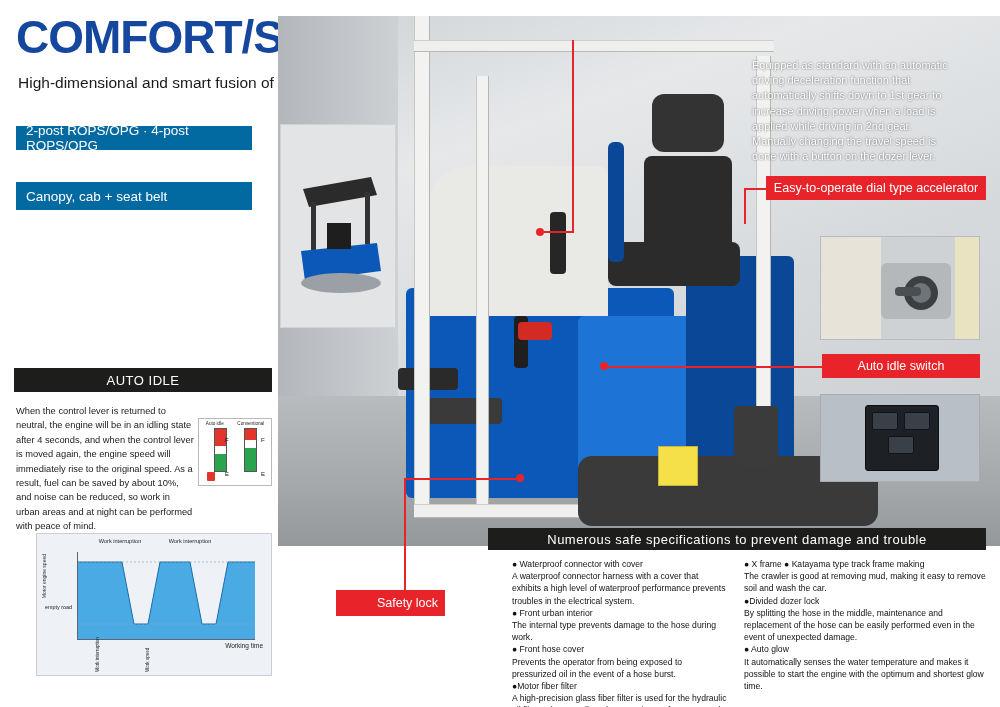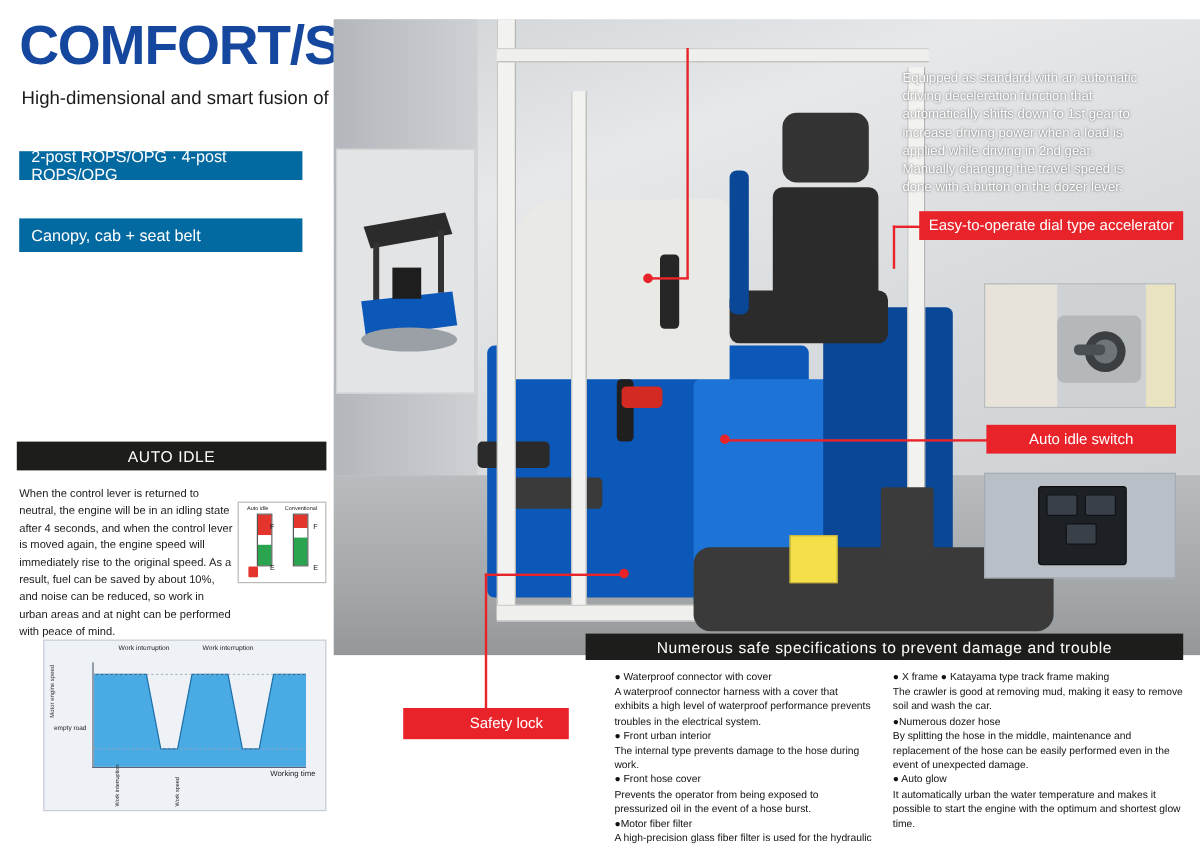--- a/index.html
+++ b/index.html
@@ -250,21 +250,21 @@
     background: #e8242a;
     color: #fff;
     font-size: 12.5px;
     display: flex; align-items: center; justify-content: center;
     padding: 0 8px;
     white-space: nowrap;
   }
   #c-autodecel { left: 744px; top: 28px; width: 206px; height: 24px; }
   #c-dial { left: 766px; top: 176px; width: 220px; height: 24px; }
   #c-autoidle { left: 822px; top: 354px; width: 158px; height: 24px; }
-  #c-safetylock { left: 336px; top: 590px; width: 138px; height: 26px; padding-left: 42px; }
+  #c-safetylock { left: 336px; top: 590px; width: 109px; height: 26px; padding-left: 42px; }
 
   .decel-text {
     position: absolute;
     left: 752px; top: 58px; width: 206px;
     font-size: 11px; line-height: 1.38;
     color: #ffffff;
     text-shadow: 0 0 2px rgba(0,0,0,.65);
   }
 
   
@@ -437,19 +437,19 @@
     <span class="bullet">The internal type prevents damage to the hose during work.</span>
     <span class="bullet">● Front hose cover</span>
     <span class="bullet">Prevents the operator from being exposed to pressurized oil in the event of a hose burst.</span>
     <span class="bullet">●Motor fiber filter</span>
     <span class="bullet">A high-precision glass fiber filter is used for the hydraulic oil filter. It has excellent dust trapping performance and is safe with little deformation and damage.</span>
   </div>
 
   <div class="bottom-col" id="bcol2">
     <span class="bullet">● X frame  ● Katayama type track frame making</span>
     <span class="bullet">The crawler is good at removing mud, making it easy to remove soil and wash the car.</span>
-    <span class="bullet">●Numerous dozer hose</span>
+    <span class="bullet">●Divided dozer lock</span>
     <span class="bullet">By splitting the hose in the middle, maintenance and replacement of the hose can be easily performed even in the event of unexpected damage.</span>
     <span class="bullet">● Auto glow</span>
-    <span class="bullet">It automatically urban the water temperature and makes it possible to start the engine with the optimum and shortest glow time.</span>
+    <span class="bullet">It automatically senses the water temperature and makes it possible to start the engine with the optimum and shortest glow time.</span>
   </div>
 
 </div>
 
 </body></html>

